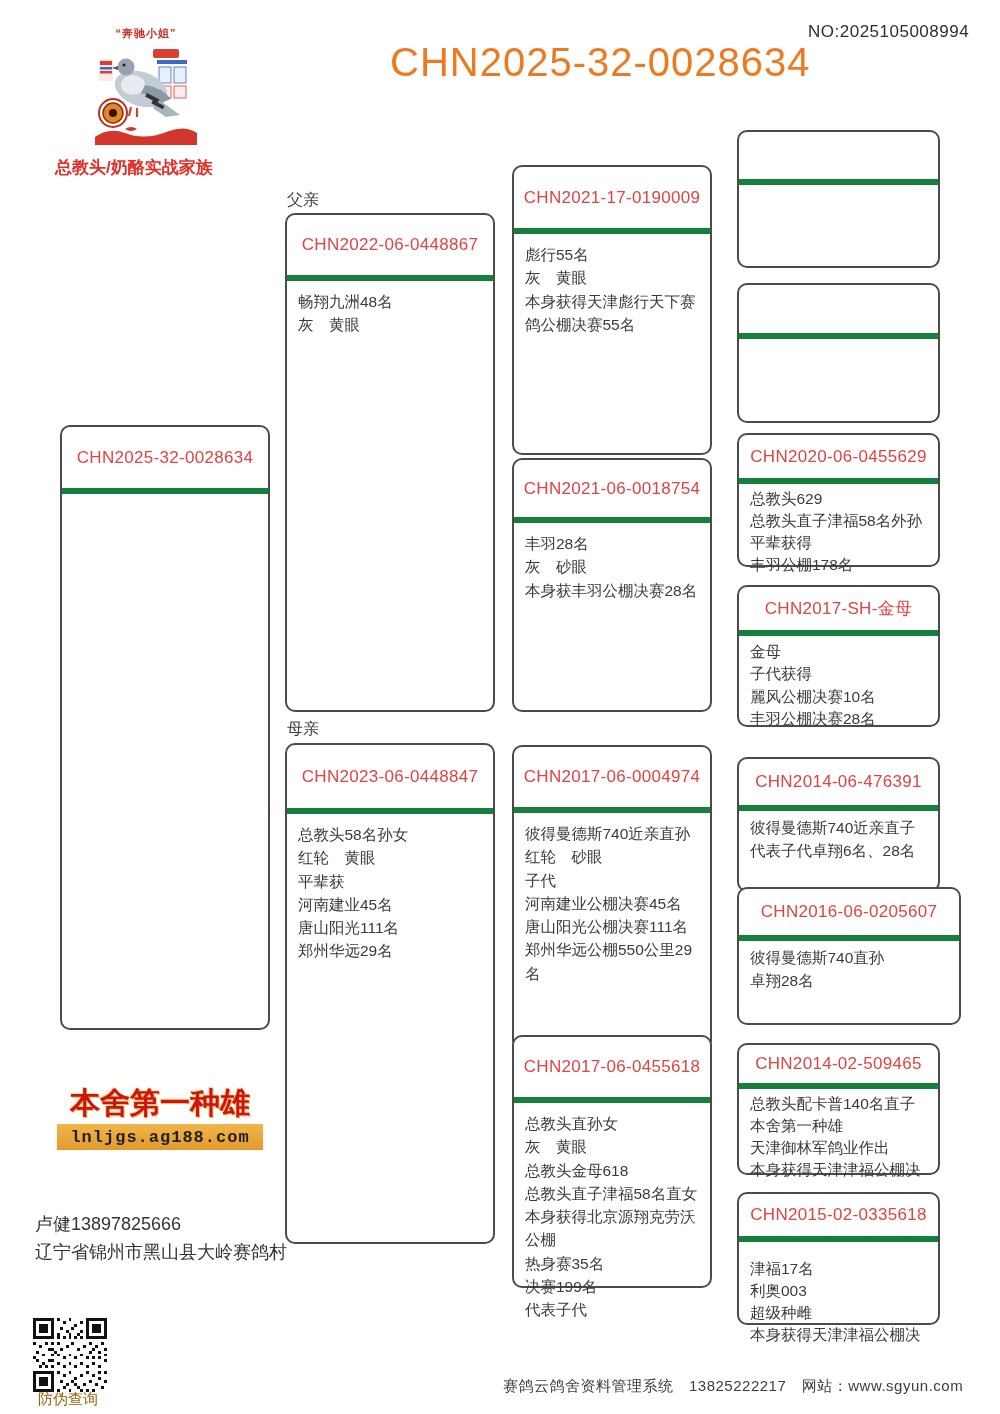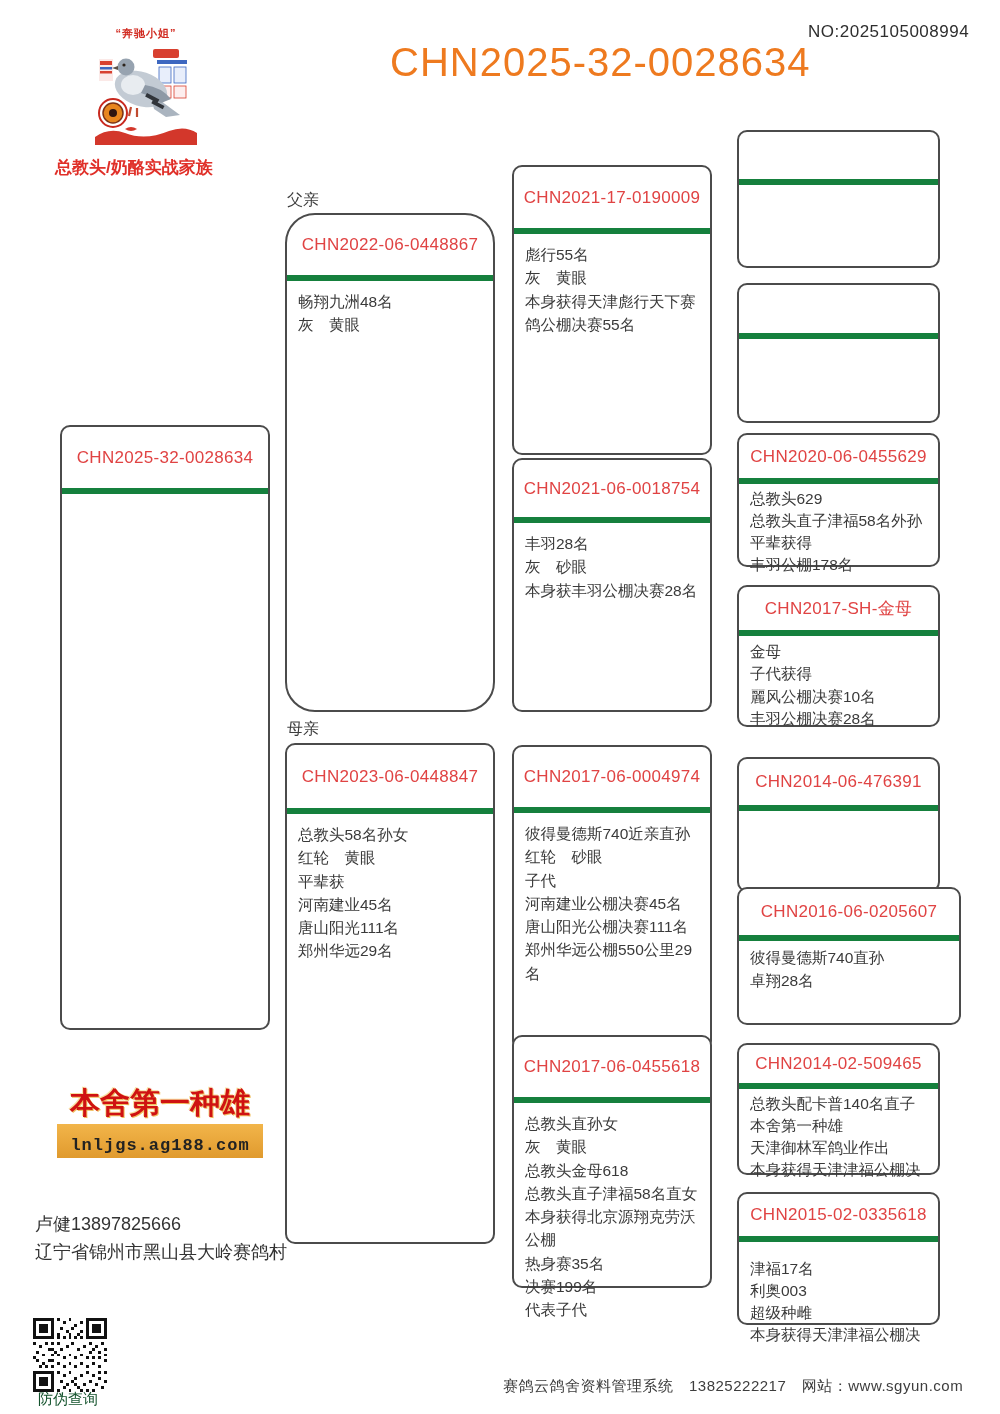--- a/index.html
+++ b/index.html
@@ -19,26 +19,26 @@
   .pbox{position:absolute;border:2px solid #4b4b4b;border-radius:10px;background:#fff;box-sizing:border-box;}
   .pbox-id{height:var(--hh);display:flex;align-items:center;justify-content:center;color:#e04343;font-size:17px;border-bottom:6px solid #15803d;letter-spacing:.3px;}
   .pbox-body{padding:9px 8px 0 11px;font-size:15.5px;color:#3a3a3a;line-height:1.5;}
   .gen-label{position:absolute;font-size:16px;color:#3d3d3d;}
 
   
   #loft-banner{position:absolute;left:57px;top:1083px;width:206px;}
   #loft-banner-title{font-size:30px;font-weight:bold;color:#cf1212;text-align:center;font-family:"Liberation Serif","DejaVu Serif",serif;
       text-shadow:1px 1px 0 #f0c060,-1px -1px 0 #f8e0a0;line-height:40px;white-space:nowrap;}
   #loft-banner-url{margin-top:1px;background:linear-gradient(#f2b54a,#e09a2e);color:#222;font-family:"Liberation Mono","DejaVu Sans Mono",monospace;
-      font-weight:bold;font-size:17px;text-align:center;padding:12px 0 3px 0;letter-spacing:1px;}
+      font-weight:bold;font-size:17px;text-align:center;padding:4px 0 3px 0;letter-spacing:1px;}
 
   #loft-contact{position:absolute;left:35px;top:1212px;font-size:18px;color:#333;}
   #loft-address{position:absolute;left:35px;top:1240px;font-size:18px;color:#333;}
   #qr{position:absolute;left:33px;top:1318px;width:74px;height:74px;}
-  #qr-label{position:absolute;left:38px;top:1390px;font-size:15px;color:#14532d;}
+  #qr-label{position:absolute;left:38px;top:1390px;font-size:15px;color:#a16207;}
   #footer-text{position:absolute;left:503px;top:1377px;font-size:15px;color:#3d3d3d;letter-spacing:.5px;}
 </style>
 </head>
 <body>
 
 <div id="page">
 
   <div id="doc-no">NO:2025105008994</div>
   <div id="main-title">CHN2025-32-0028634</div>
 
@@ -79,21 +79,21 @@
   <div id="family-label">总教头/奶酪实战家族</div>
 
   <div class="gen-label" style="left:287px;top:190px;">父亲</div>
   <div class="gen-label" style="left:287px;top:719px;">母亲</div>
 
   <div class="pbox" style="left:60px;top:425px;width:210px;height:605px;--hh:61px;">
     <div class="pbox-id">CHN2025-32-0028634</div>
     <div class="pbox-body"></div>
   </div>
 
-  <div class="pbox" style="left:285px;top:213px;width:210px;height:499px;border-radius:30px;--hh:60px;">
+  <div class="pbox" style="left:285px;top:213px;width:210px;height:499px;--hh:60px;">
     <div class="pbox-id">CHN2022-06-0448867</div>
     <div class="pbox-body">
         <div>畅翔九洲48名</div>
         <div>灰　黄眼</div>
       </div>
   </div>
   <div class="pbox" style="left:285px;top:743px;width:210px;height:501px;--hh:63px;">
     <div class="pbox-id">CHN2023-06-0448847</div>
     <div class="pbox-body">
         <div>总教头58名孙女</div>
@@ -167,20 +167,24 @@
     <div class="pbox-id">CHN2017-SH-金母</div>
     <div class="pbox-body" style="padding-top:5px;line-height:1.45;">
         <div>金母</div>
         <div>子代获得</div>
         <div>麗风公棚决赛10名</div>
         <div>丰羽公棚决赛28名</div>
       </div>
   </div>
   <div class="pbox" style="left:737px;top:757px;width:203px;height:135px;--hh:46px;">
     <div class="pbox-id">CHN2014-06-476391</div>
+    <div class="pbox-body" style="padding-top:5px;">
+        <div>彼得曼德斯740近亲直子</div>
+        <div>代表子代卓翔6名、28名</div>
+      </div>
   </div>
   <div class="pbox" style="left:737px;top:887px;width:224px;height:138px;--hh:46px;">
     <div class="pbox-id">CHN2016-06-0205607</div>
     <div class="pbox-body" style="padding-top:5px;">
         <div>彼得曼德斯740直孙</div>
         <div>卓翔28名</div>
       </div>
   </div>
   <div class="pbox" style="left:737px;top:1043px;width:203px;height:132px;--hh:38px;">
     <div class="pbox-id">CHN2014-02-509465</div>

